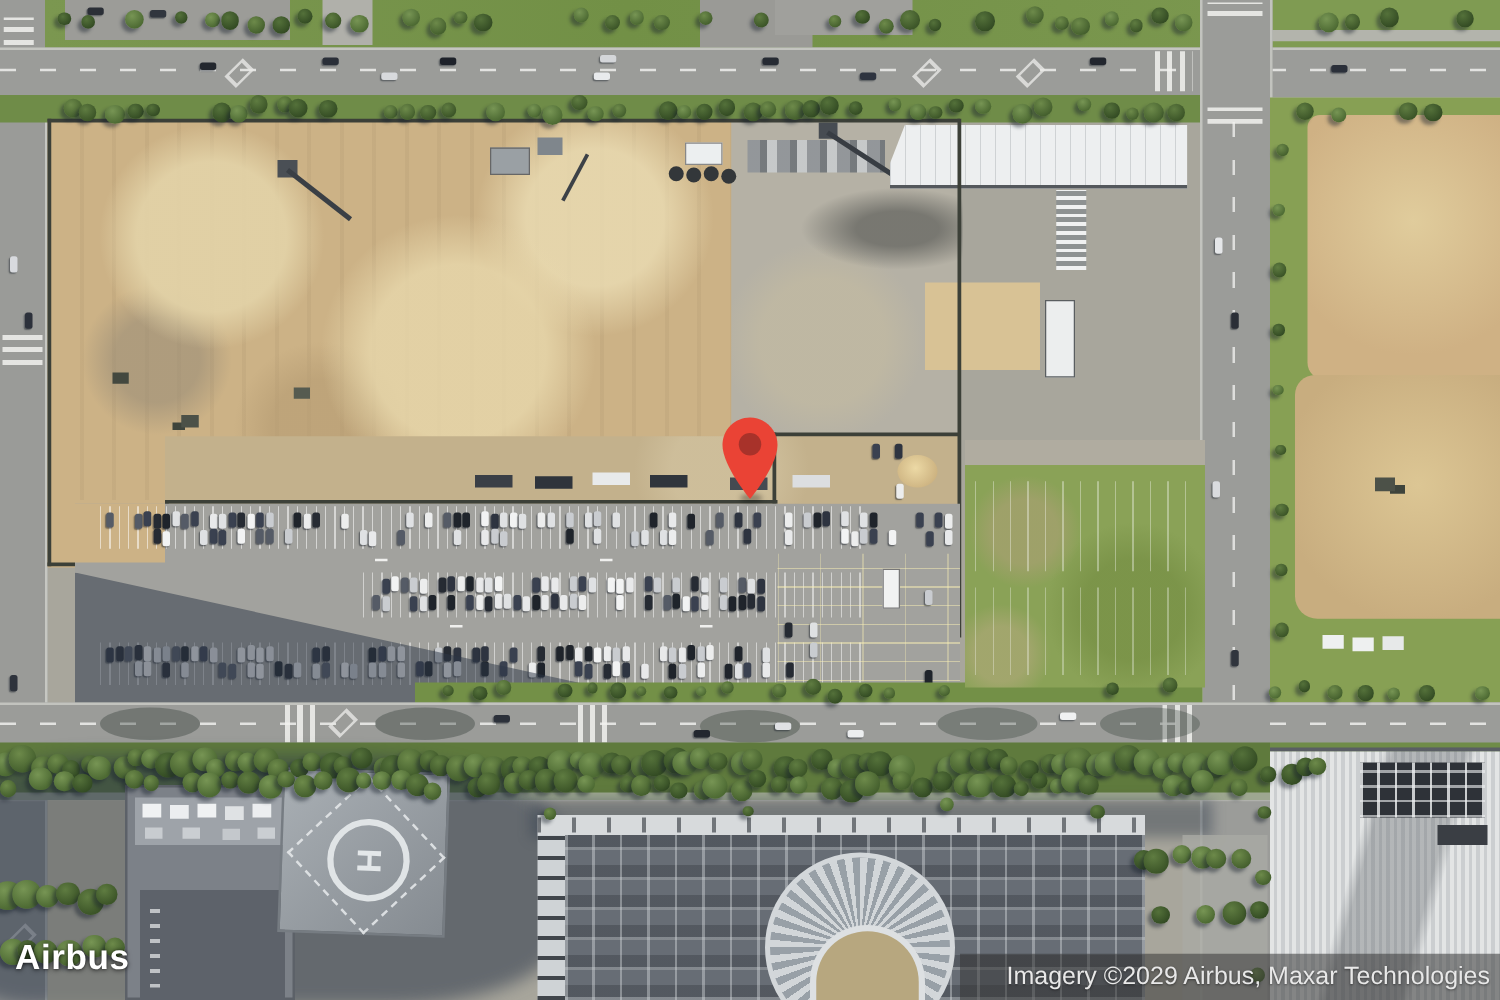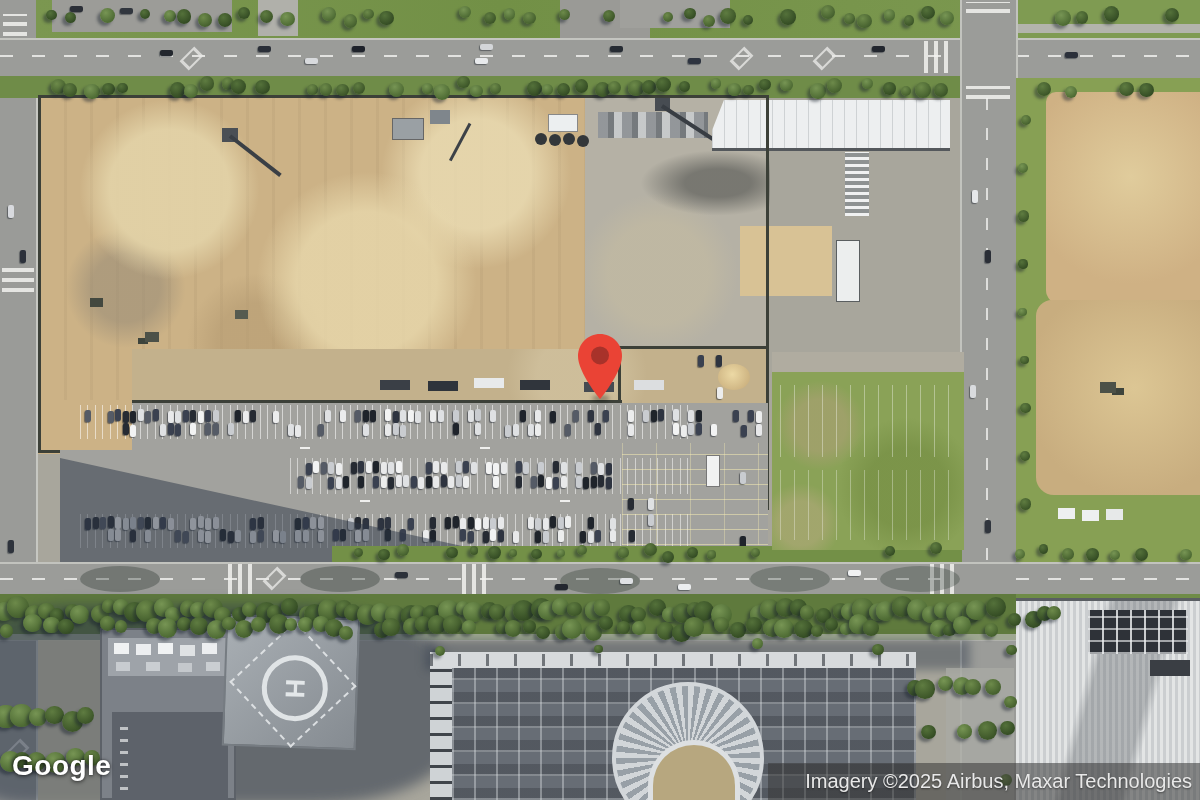--- a/index.html
+++ b/index.html
@@ -741,18 +741,18 @@
       <div style="position: absolute; left: 1000.4px; top: 720.837px; width: 14.3269px; height: 14.3269px; border-radius: 50%; background: radial-gradient(circle at 38% 32%, rgb(84, 113, 58), rgb(52, 76, 36) 72%); box-shadow: rgba(25, 33, 45, 0.45) -3px 3px 3px;"></div>
       <div style="position: absolute; left: 999.625px; top: 773.737px; width: 12.5251px; height: 12.5251px; border-radius: 50%; background: radial-gradient(circle at 38% 32%, rgb(109, 138, 74), rgb(69, 96, 46) 72%); box-shadow: rgba(25, 33, 45, 0.45) -3px 3px 3px;"></div>
     </div>
 
   <div class="abs" style="left:592px;top:395px;width:18px;height:7px;border-radius:50%;background:rgba(0,0,0,.3);filter:blur(2px);"></div>
   <svg id="map-pin" class="abs" style="left:577px;top:333px;" width="46" height="67" viewBox="0 0 24 35">
     <path d="M12 0.5C5.6 0.5 0.5 5.6 0.5 12c0 8.8 11.5 22.5 11.5 22.5S23.5 20.8 23.5 12C23.5 5.6 18.4 0.5 12 0.5z" fill="#EA4335"></path>
     <circle cx="12" cy="11.7" r="4.7" fill="#A8322A"></circle>
   </svg>
 
-  <div id="google-logo">Google</div>
+  <div id="google-logo">Airbus</div>
 
   <div id="attribution-bar">
-    <span id="attribution-text">Imagery ©2025 Airbus, Maxar Technologies</span>
+    <span id="attribution-text">Imagery ©2029 Airbus, Maxar Technologies</span>
   </div>
 </div>
 
 </body></html>

